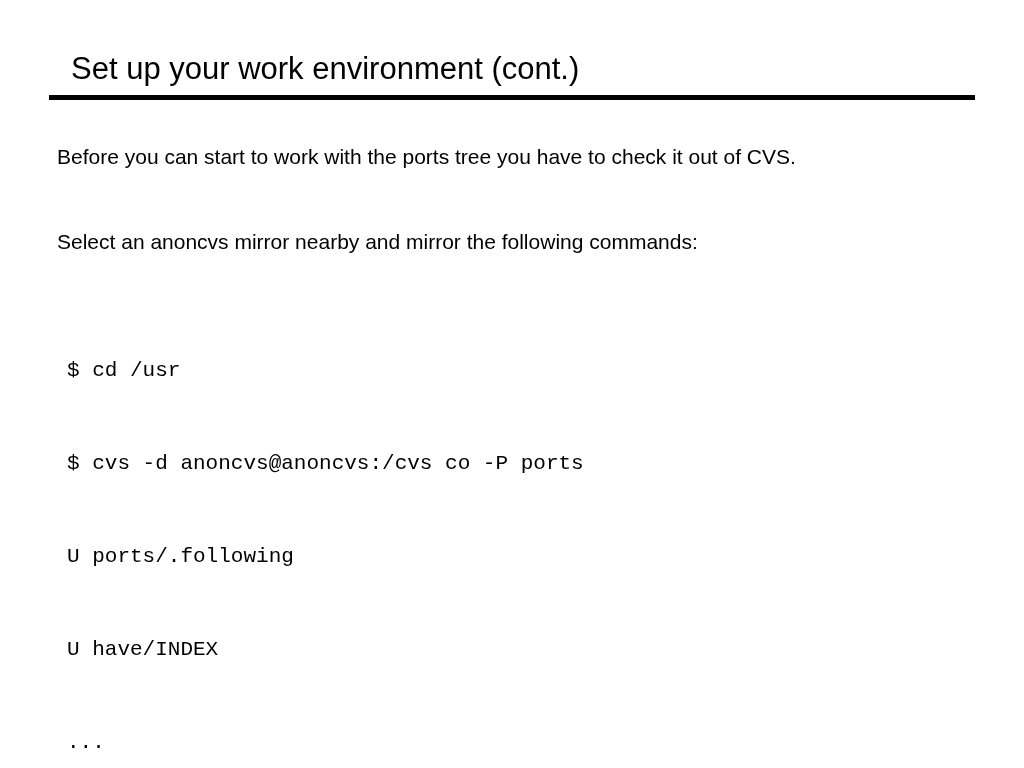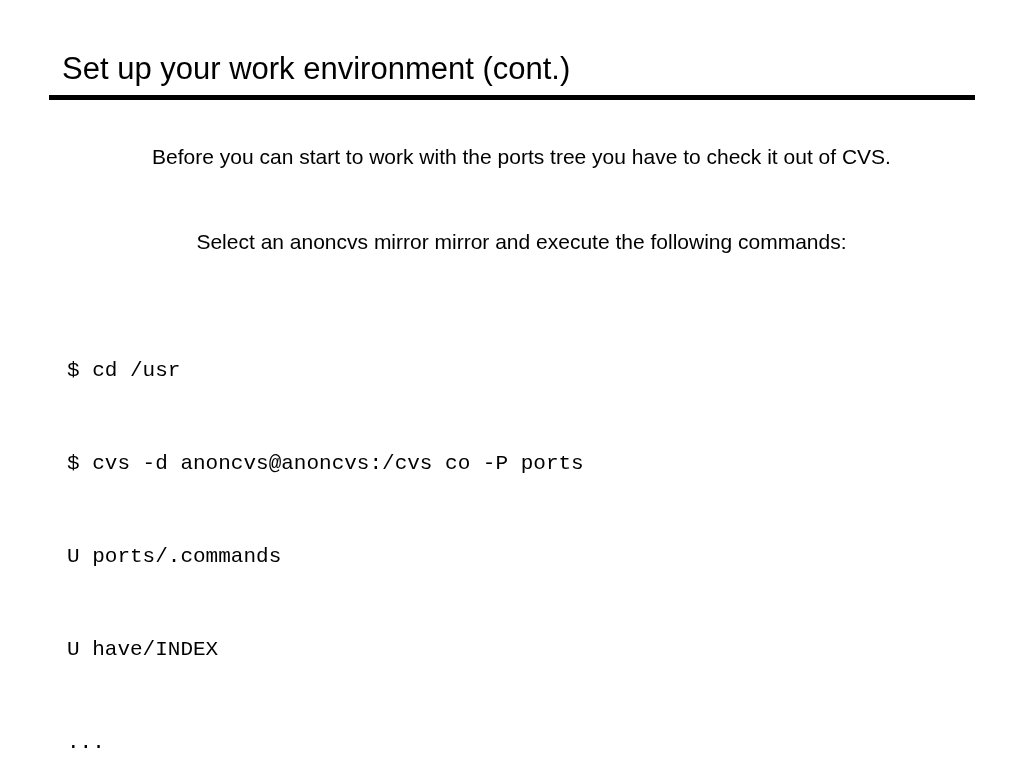--- a/index.html
+++ b/index.html
@@ -15,21 +15,21 @@
     overflow: hidden;
   }
   .slide {
     position: relative;
     width: 1024px;
     height: 768px;
     box-sizing: border-box;
   }
   .slide-title {
     position: absolute;
-    left: 62px;
+    left: 71px;
     top: 50px;
     font-size: 31px;
     line-height: 38px;
     font-weight: normal;
     letter-spacing: 0px;
     white-space: nowrap;
   }
   .title-rule {
     position: absolute;
     left: 49px;
@@ -40,23 +40,22 @@
   }
   .body-area {
     position: absolute;
     left: 57px;
     top: 136px;
     width: 920px;
   }
   .para {
     font-size: 21px;
     line-height: 29px;
-    margin: 0 0 0 12px;
+    margin: 0 0 0 0;
     max-width: 905px;
-    text-align: center;
   }
   .para-1 {
     margin-top: 6px;
   }
   .para-2 {
     margin-top: 56px;
   }
   .code-block {
     margin-top: 36px;
     margin-left: 10px;
@@ -76,24 +75,24 @@
 <div class="slide">
 
   <div class="slide-title">Set up your work environment (cont.)</div>
 
   <div class="title-rule"></div>
 
   <div class="body-area">
 
     <p class="para para-1">Before you can start to work with the ports tree you have to check it out of CVS.</p>
 
-    <p class="para para-2">Select an anoncvs mirror mirror and execute the following commands:</p>
+    <p class="para para-2">Select an anoncvs mirror nearby and mirror the following commands:</p>
 
     <div class="code-block">
       <div class="code-line">$ cd /usr</div>
       <div class="code-line">$ cvs -d anoncvs@anoncvs:/cvs co -P ports</div>
-      <div class="code-line">U ports/.commands</div>
+      <div class="code-line">U ports/.following</div>
       <div class="code-line">U have/INDEX</div>
       <div class="code-line">...</div>
     </div>
 
   </div>
 </div>
 
 </body></html>

